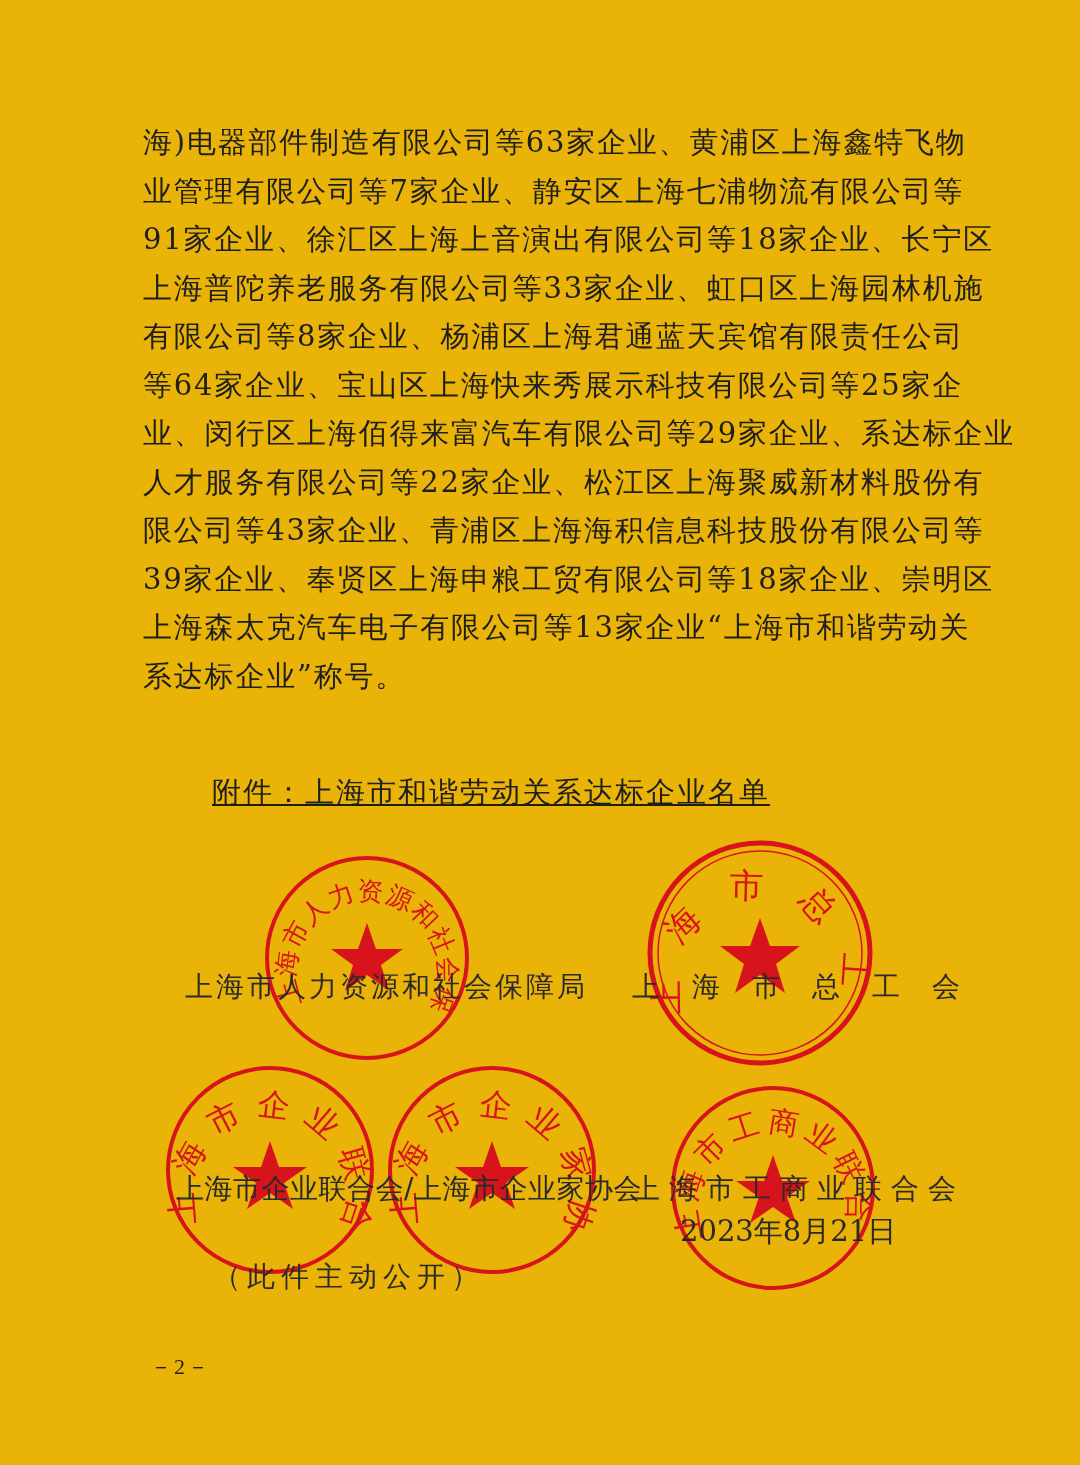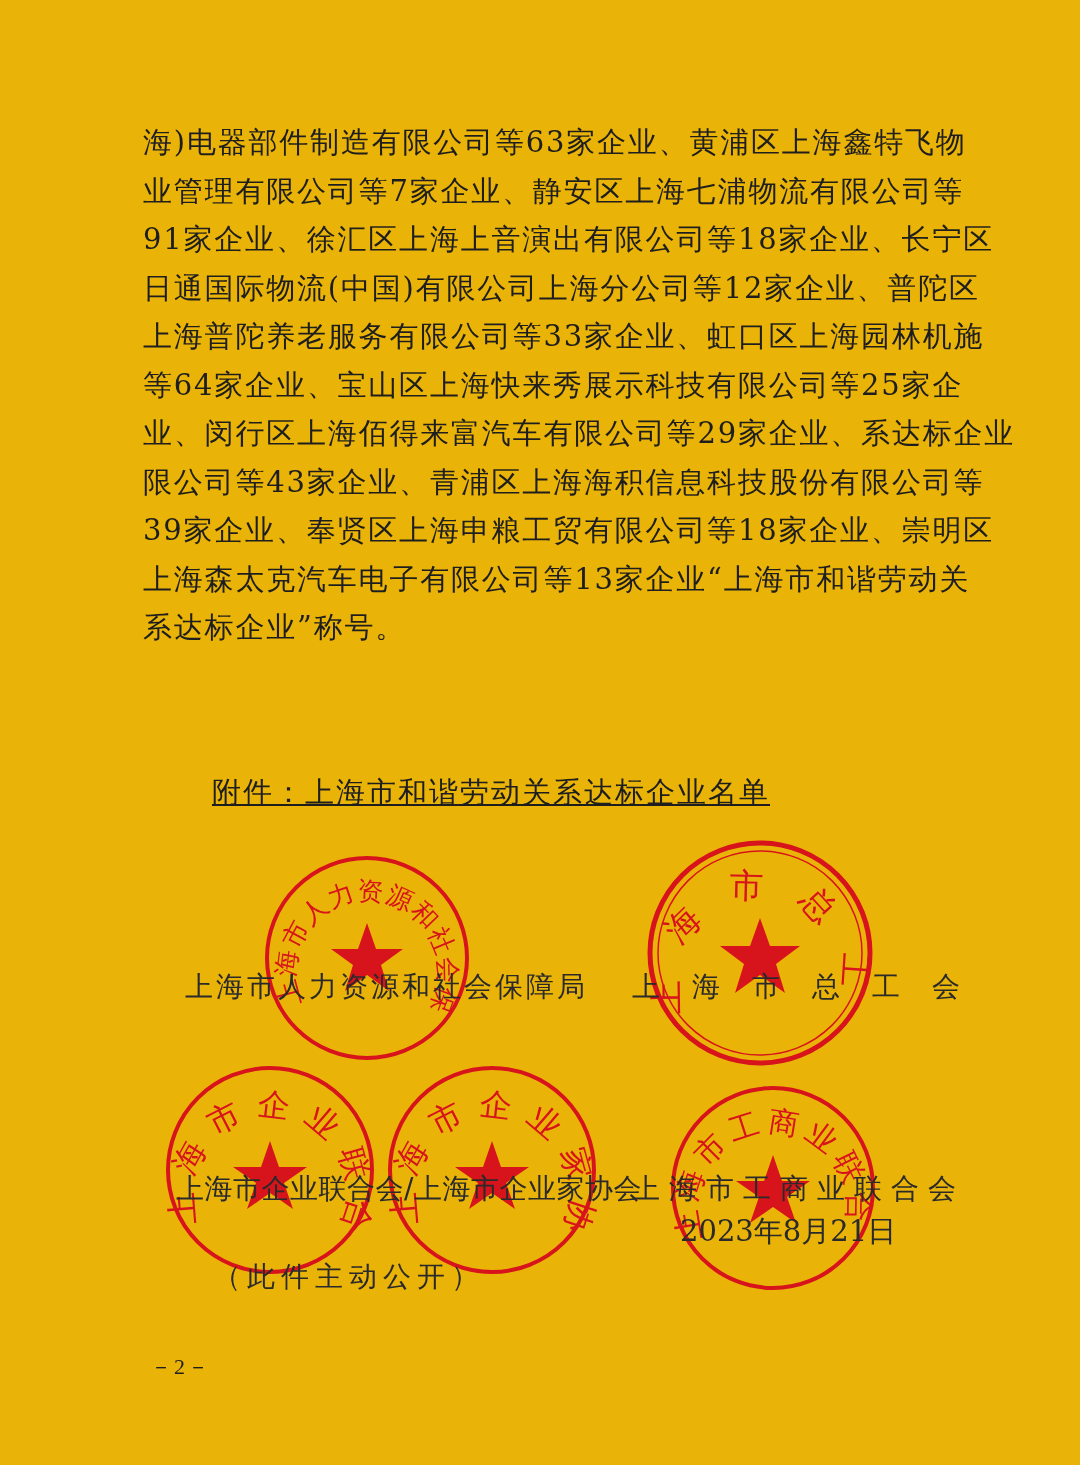--- a/index.html
+++ b/index.html
@@ -40,24 +40,25 @@
 </style>
 </head>
 <body>
 
 <div class="page">
 
   <div class="body-text">
     <div class="line">海)电器部件制造有限公司等63家企业、黄浦区上海鑫特飞物</div>
     <div class="line">业管理有限公司等7家企业、静安区上海七浦物流有限公司等</div>
     <div class="line">91家企业、徐汇区上海上音演出有限公司等18家企业、长宁区</div>
-    <div class="line">日通国际物流(中国)有限公司上海分公司等12家企业、普陀区</div>
     <div class="line">上海普陀养老服务有限公司等33家企业、虹口区上海园林机施</div>
+    <div class="line">有限公司等8家企业、杨浦区上海君通蓝天宾馆有限责任公司</div>
     <div class="line">等64家企业、宝山区上海快来秀展示科技有限公司等25家企</div>
     <div class="line">业、闵行区上海佰得来富汽车有限公司等29家企业、系达标企业</div>
+    <div class="line">人才服务有限公司等22家企业、松江区上海聚威新材料股份有</div>
     <div class="line">限公司等43家企业、青浦区上海海积信息科技股份有限公司等</div>
     <div class="line">39家企业、奉贤区上海申粮工贸有限公司等18家企业、崇明区</div>
     <div class="line">上海森太克汽车电子有限公司等13家企业“上海市和谐劳动关</div>
     <div class="line last">系达标企业”称号。</div>
   </div>
 
   <div class="attachment">附件：上海市和谐劳动关系达标企业名单</div>
 
   <svg class="seal" style="left:262px;top:853px" width="210" height="210" viewBox="0 0 210 210">
     <defs>

